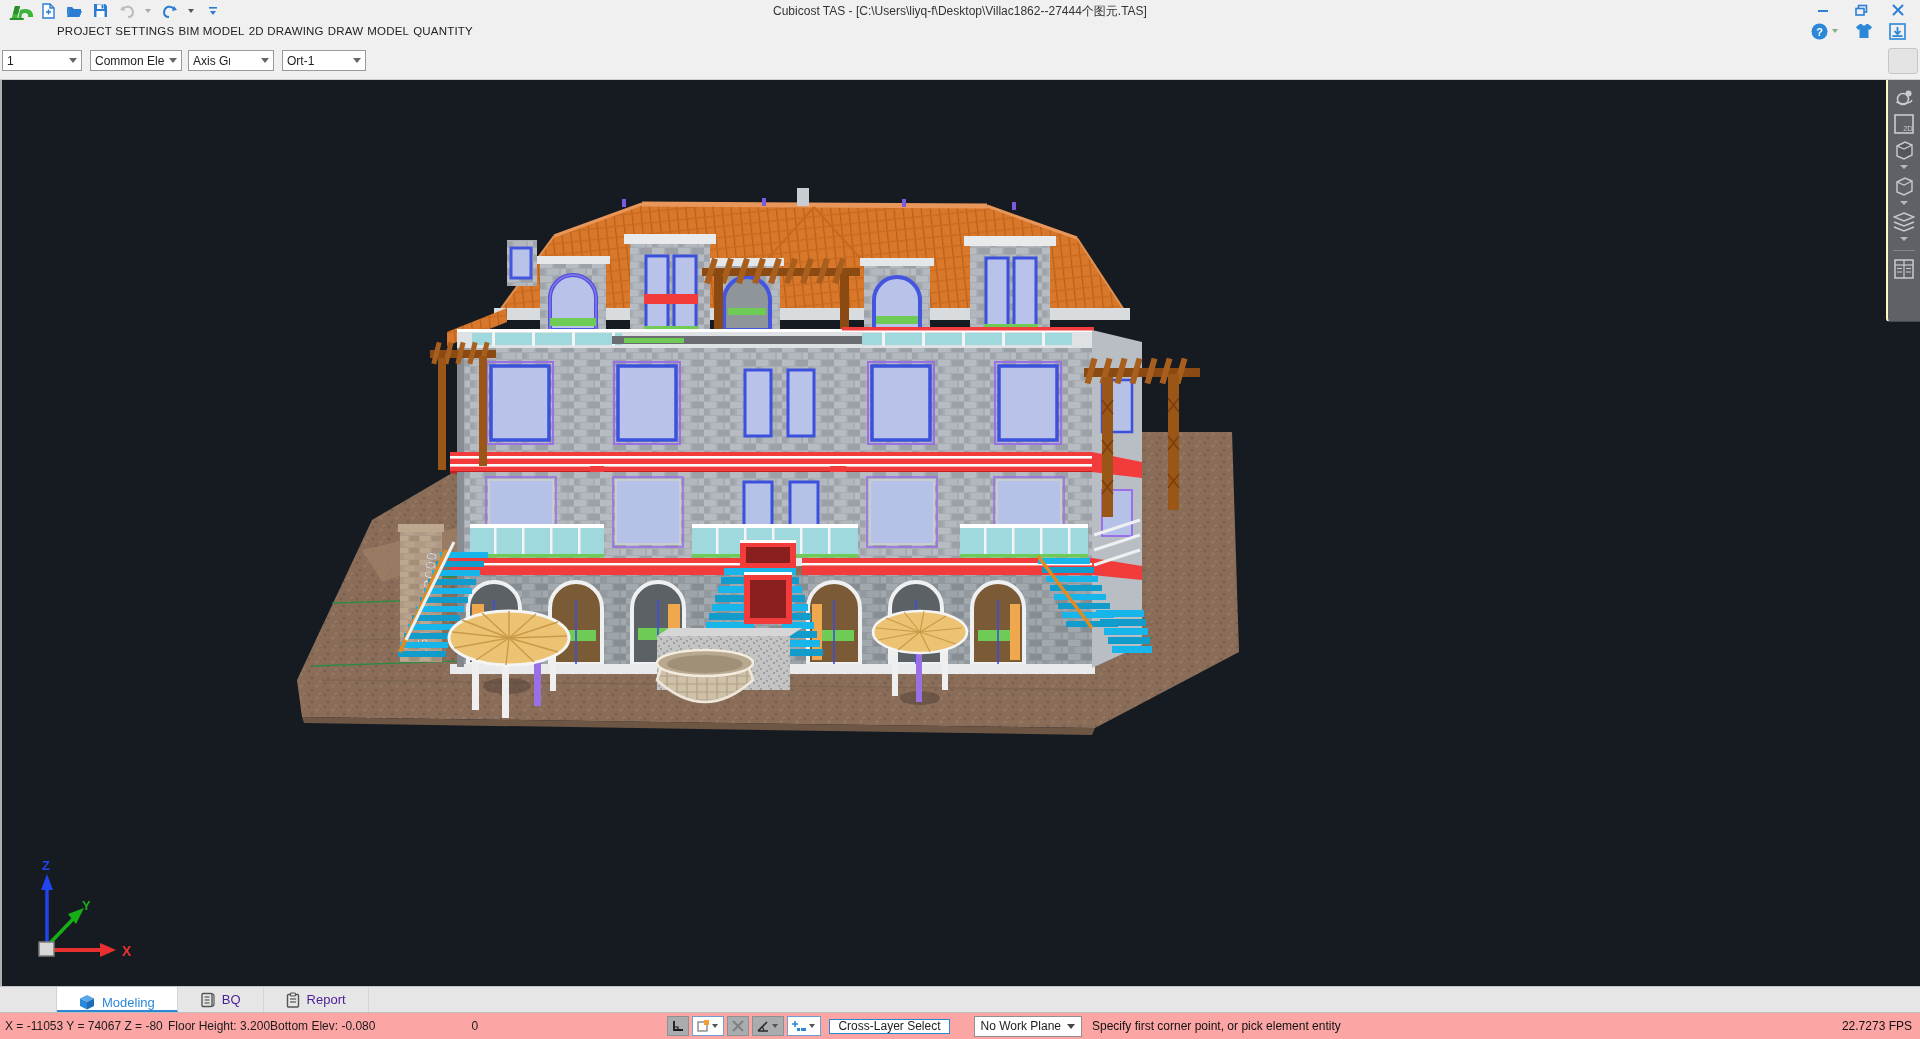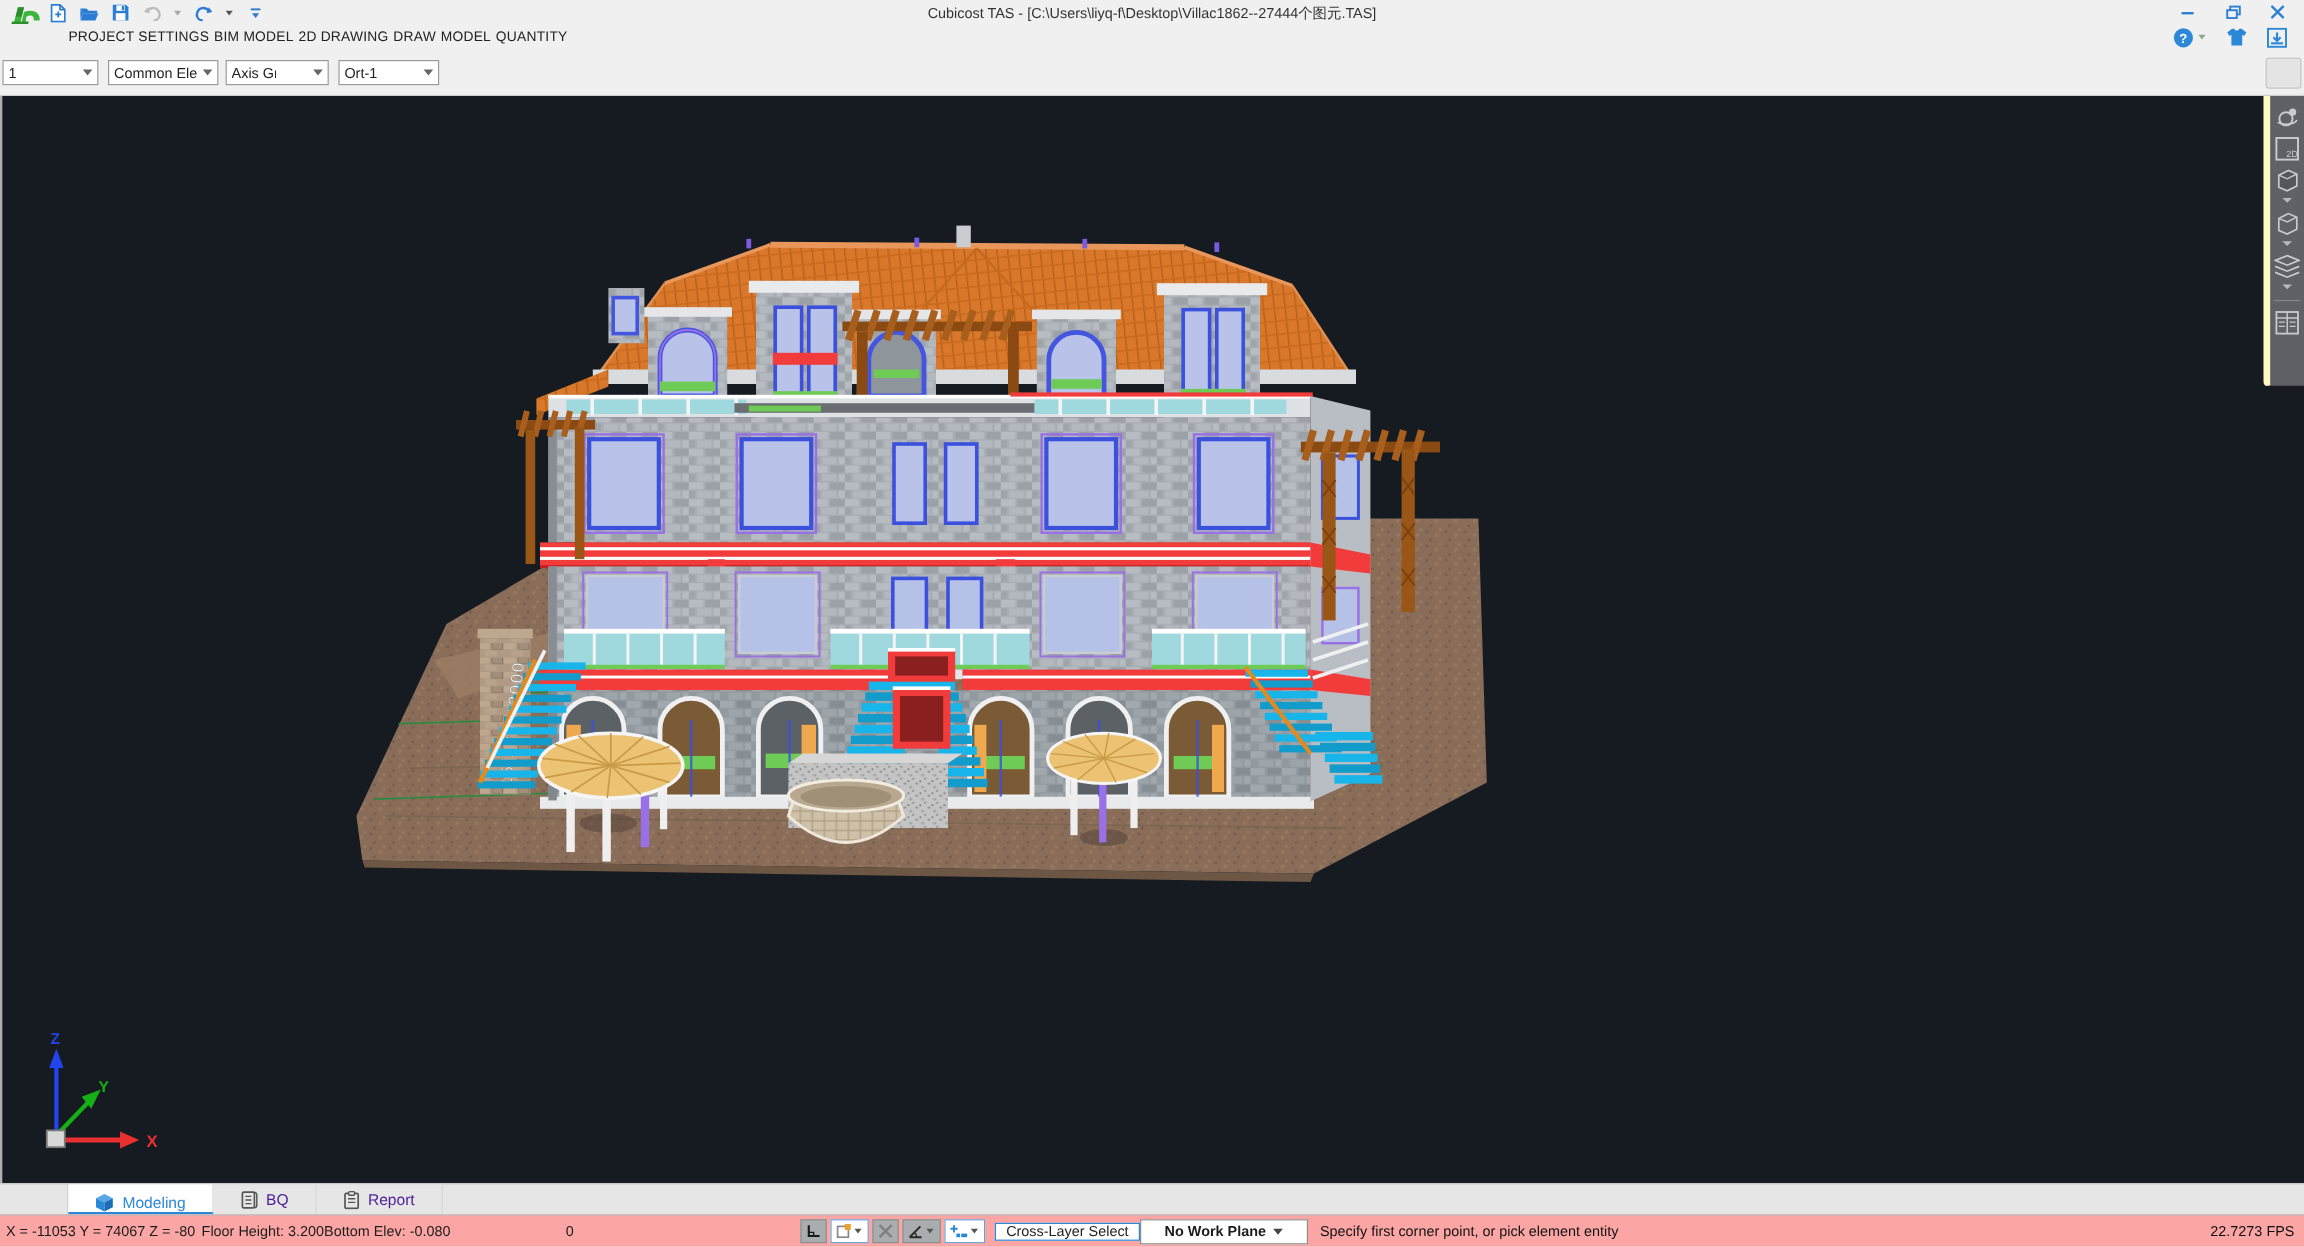--- a/index.html
+++ b/index.html
@@ -41,21 +41,21 @@
   .tb-pill { position:absolute; right:2px; top:6px; width:30px; height:26px;
     background:#e4e4e4; border:1px solid #c6c6c6; border-radius:3px; }
 
   
   .viewport { position:absolute; top:80px; left:0; right:0; height:906px;
     background:#161b22; border-left:2px solid #b0b0b0; overflow:hidden; }
   .viewport svg.scene { position:absolute; top:0; left:0; }
 
   
   .rtools { position:absolute; top:0; right:0; width:34px; height:242px; background:#5e6266;
-    border-left:6px solid #fef9c3; border-bottom:1px solid #46494c; border-radius:0 0 0 4px;
+    border-left:2px solid #fef9c3; border-bottom:1px solid #46494c; border-radius:0 0 0 4px;
     display:flex; flex-direction:column; align-items:center; padding-top:6px; gap:2px; }
   .rtools .ric { width:26px; height:24px; display:flex; align-items:center; justify-content:center;
     color:#c9cbce; cursor:pointer; }
   .rtools .rchev { width:0; height:0; border-left:4px solid transparent; border-right:4px solid transparent;
     border-top:4px solid #b7b9bc; margin:1px 0 3px 0; cursor:pointer; }
   .rtools .rdiv { width:22px; height:0; border-top:1px solid #84878a; margin:4px 0; }
 
   
   .tabbar { position:absolute; top:986px; left:0; right:0; height:26px; background:#e6e6e6;
     border-top:1px solid #c4c4c4; display:flex; align-items:stretch; }
@@ -73,22 +73,22 @@
   .sb-zero { margin-left:96px; min-width:10px; }
   .sb-tools { margin-left:186px; display:flex; align-items:center; gap:3px; }
   .sbtn { height:20px; display:flex; align-items:center; justify-content:center;
     border:1px solid #8f8f8f; cursor:pointer; }
   .sbtn.gray { background:#a9adaf; width:22px; }
   .sbtn.white { background:#fff; border-color:#6e9fd0; }
   .sbtn .sarr { width:0; height:0; border-left:3.5px solid transparent; border-right:3.5px solid transparent;
     border-top:4px solid #555; margin:0 2px; }
   .sb-cross { margin-left:8px; height:15px; background:#fff; border:1px solid #2b88d9;
     color:#222; display:flex; align-items:center; padding:0 8px; cursor:pointer; }
-  .sb-plane { margin-left:0; height:21px; background:#fff; border:1px solid #8f8f8f;
-    display:flex; align-items:center; gap:6px; padding:0 20px; cursor:pointer;font-weight:bold; }
+  .sb-plane { margin-left:24px; height:21px; background:#fff; border:1px solid #8f8f8f;
+    display:flex; align-items:center; gap:6px; padding:0 6px; cursor:pointer; }
   .sb-plane .arr { width:0; height:0; border-left:4px solid transparent; border-right:4px solid transparent;
     border-top:5px solid #444; }
   .sb-prompt { margin-left:10px; color:#111; }
   .sb-fps { margin-left:auto; margin-right:8px; color:#111; }
 </style>
 </head>
 <body>
 
 <div class="app">
 

